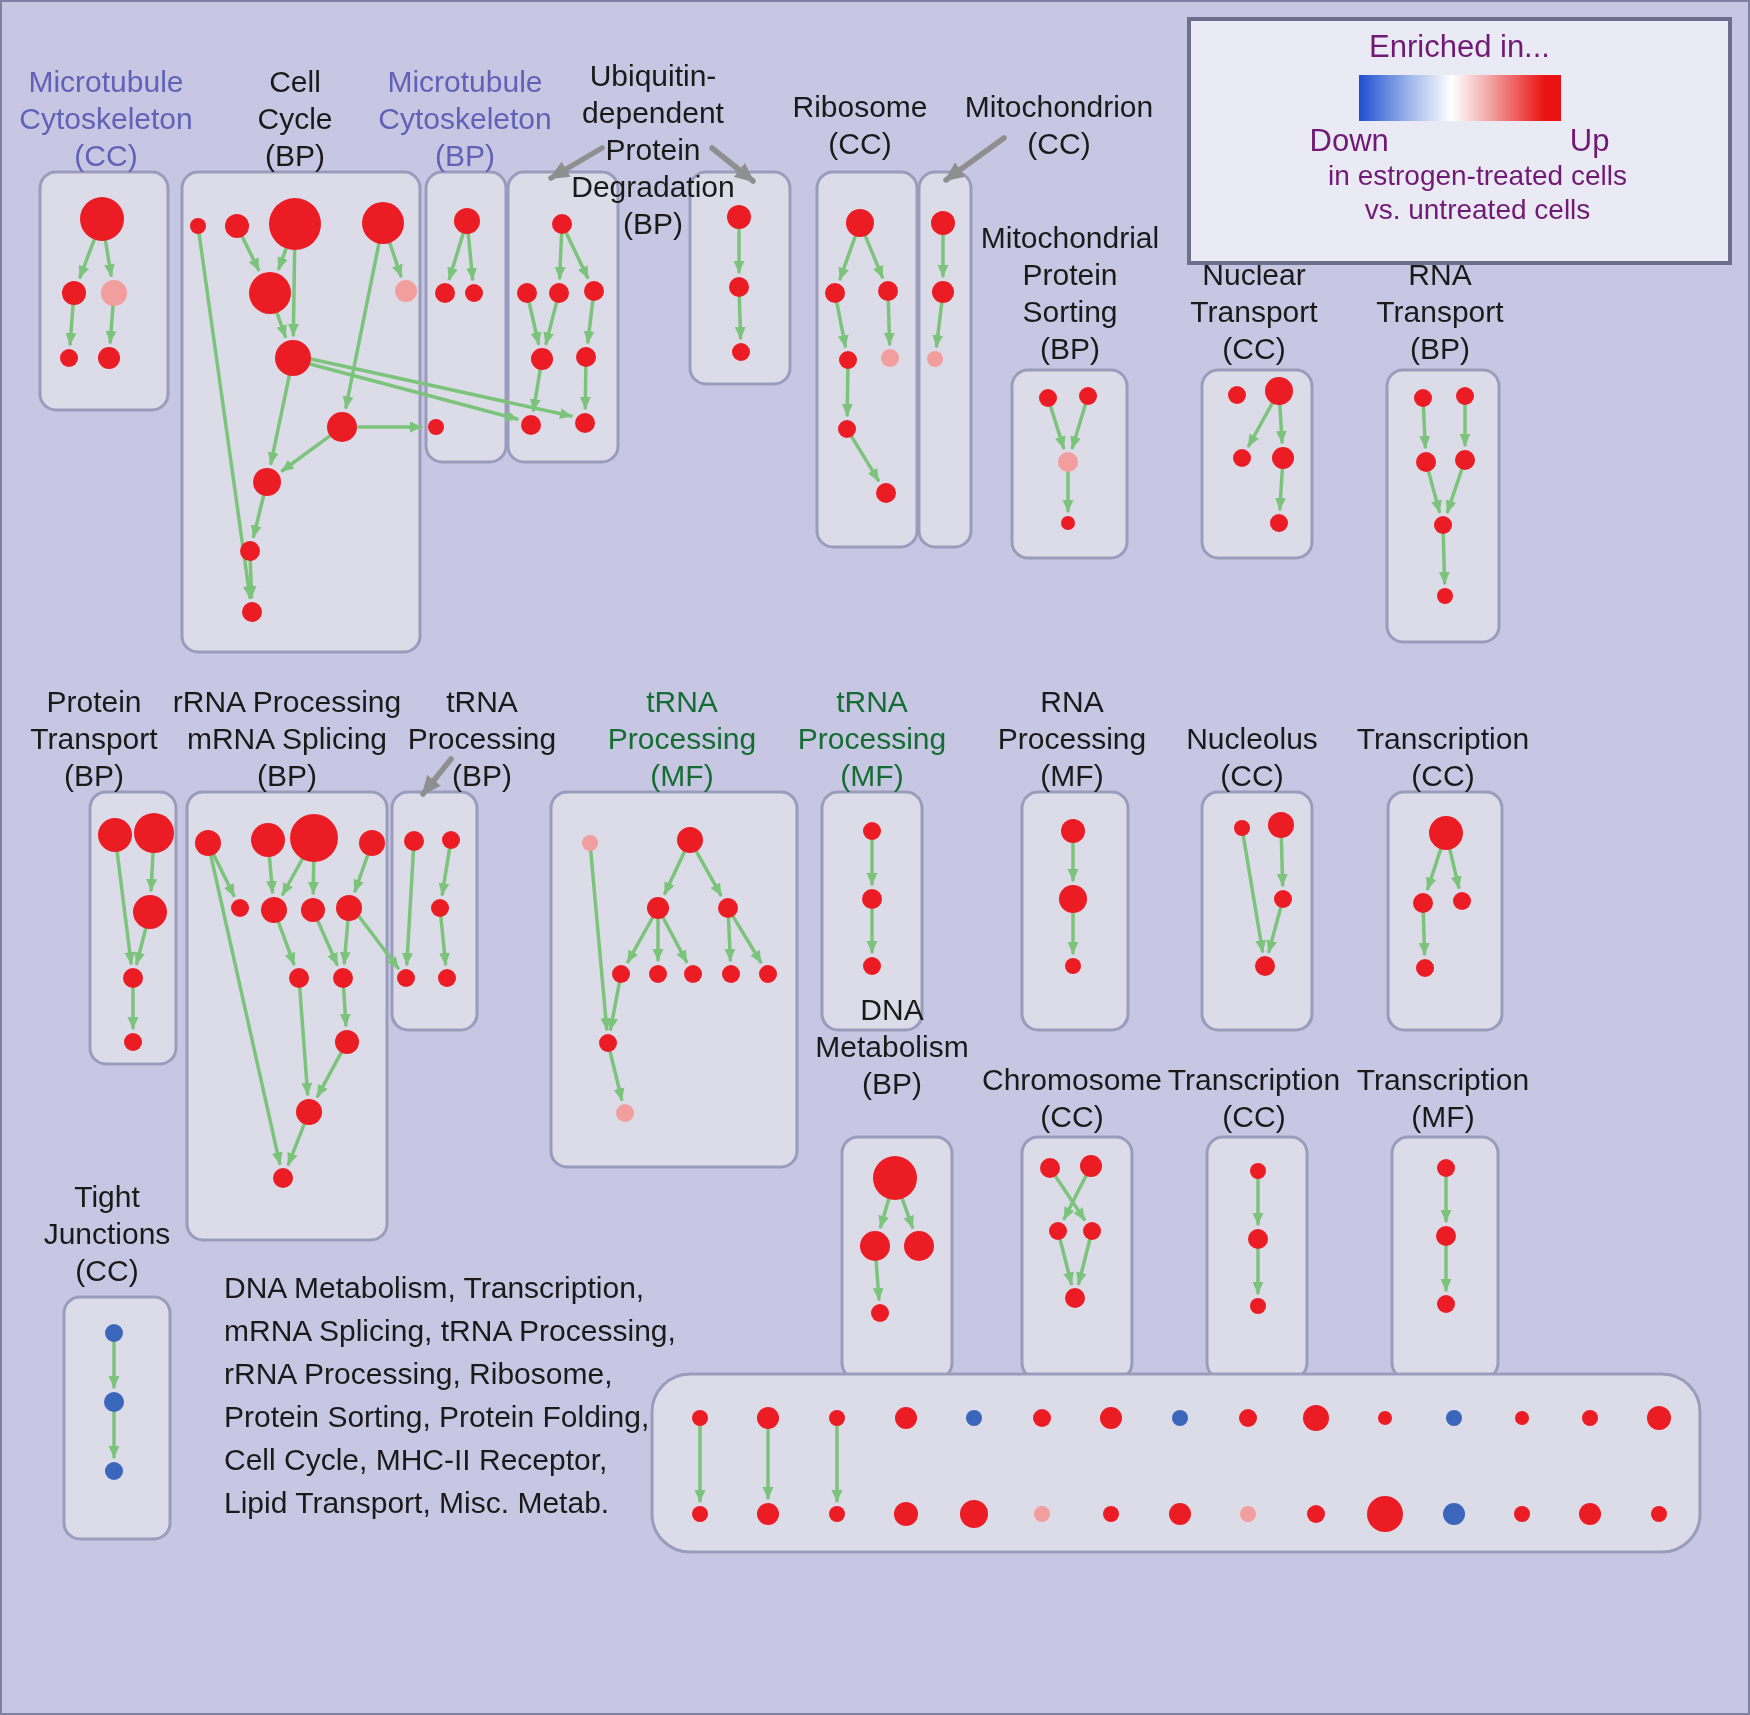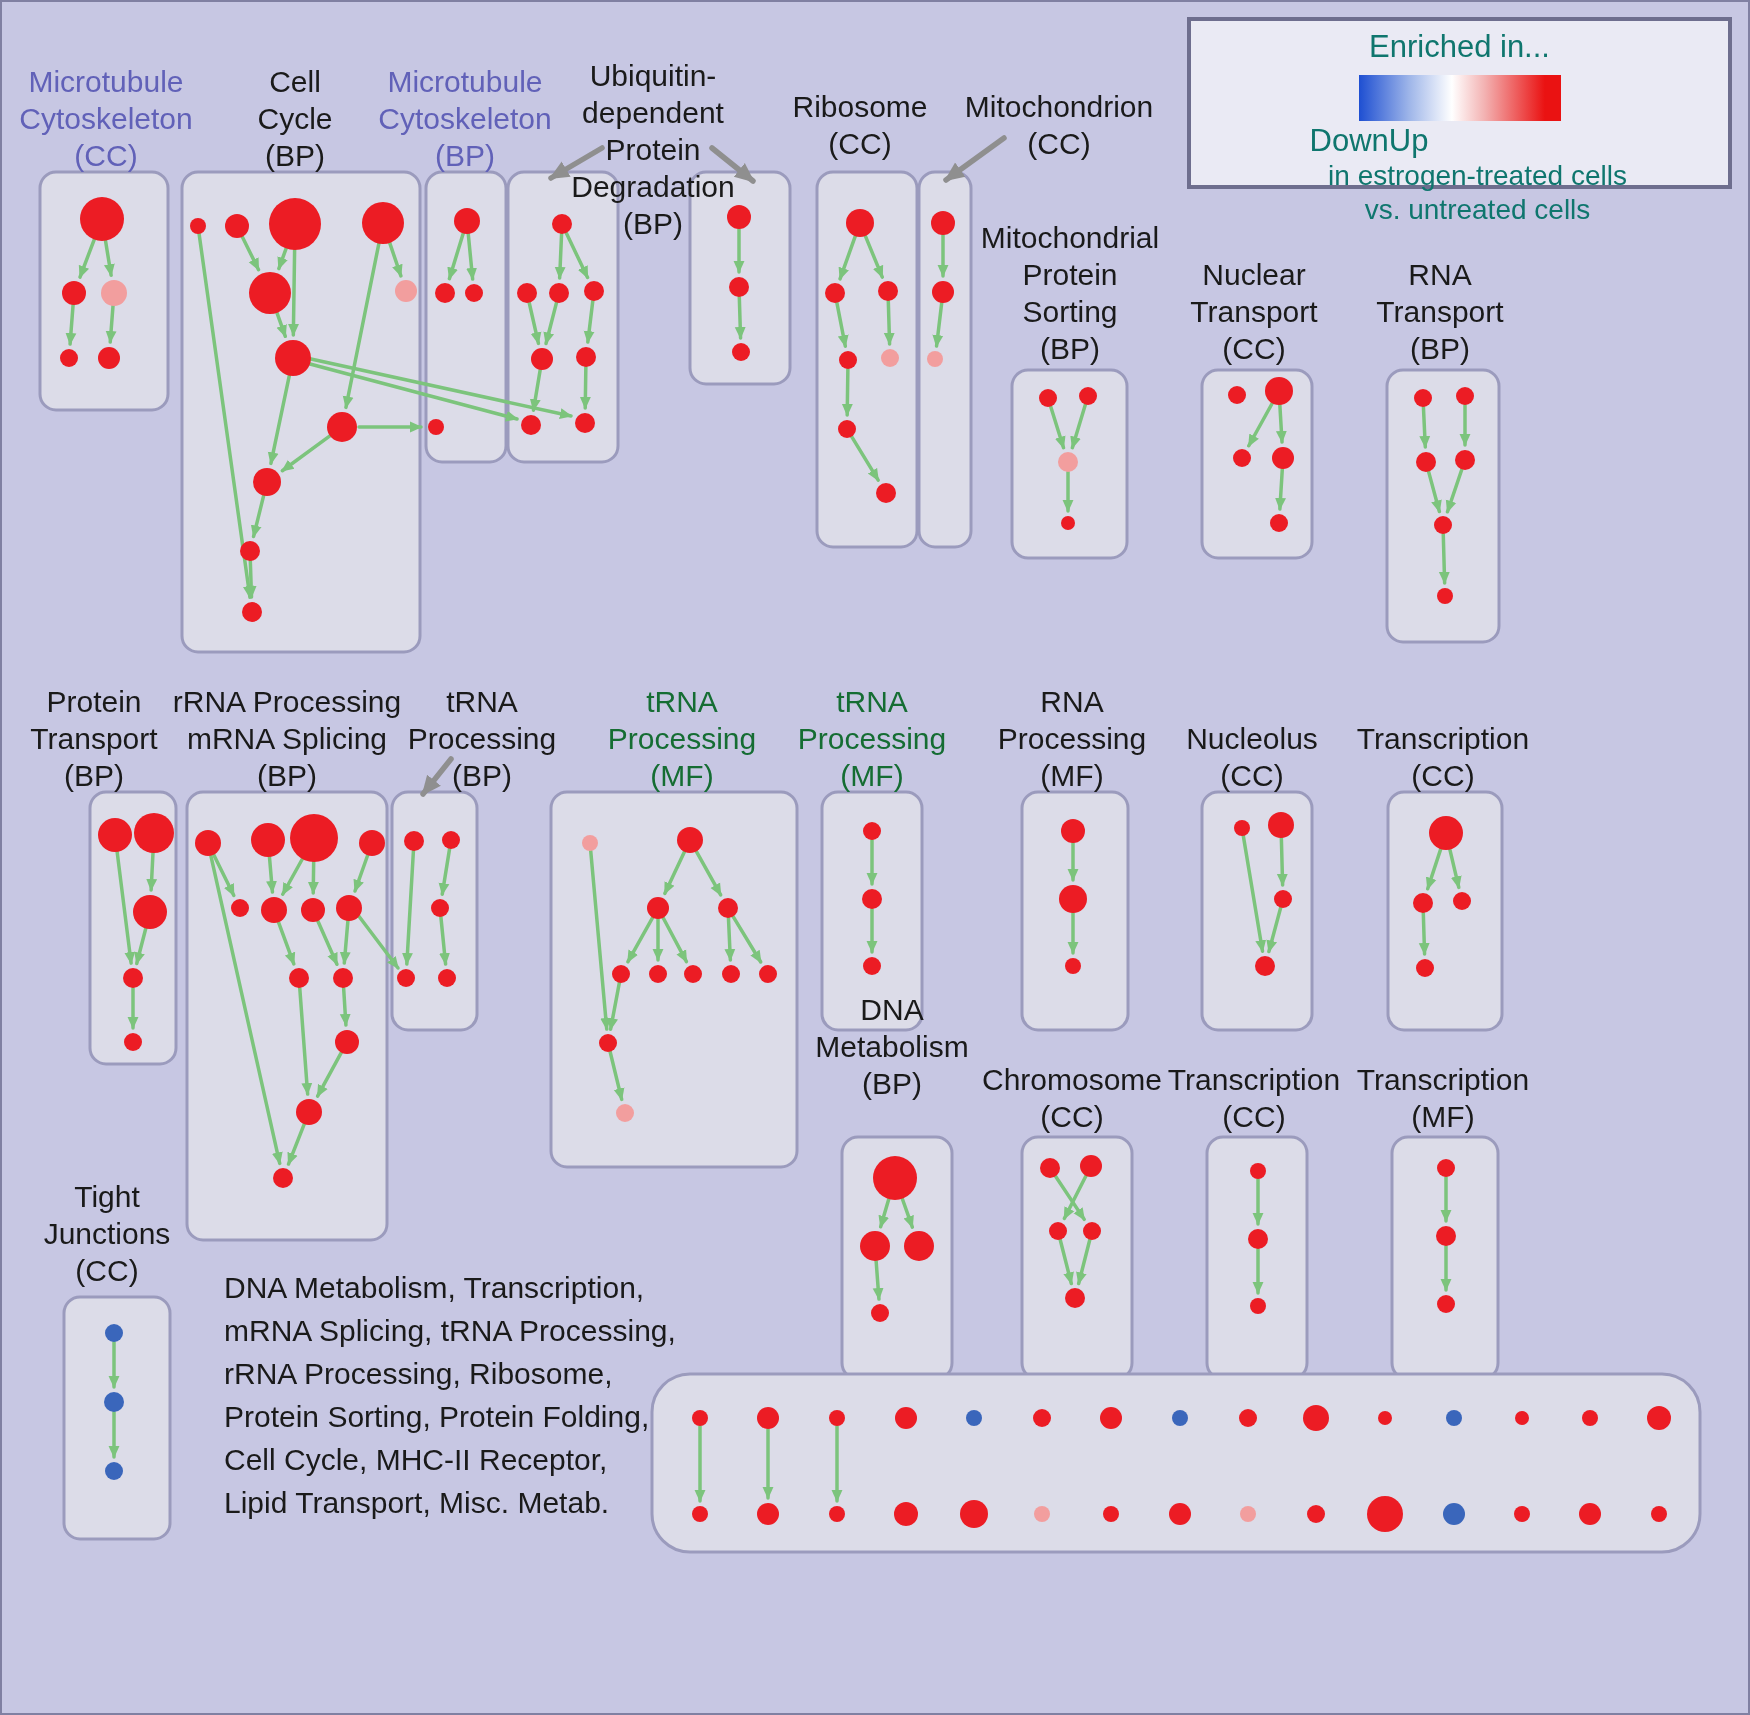--- a/index.html
+++ b/index.html
@@ -4,27 +4,27 @@
 <style>
   html,body{margin:0;padding:0;}
   #figure-root{
     position:relative;width:1750px;height:1715px;overflow:hidden;
     box-sizing:border-box;border:2px solid #8080a2;
     font-family:"Liberation Sans",sans-serif;
   }
   #diagram-svg{position:absolute;left:0;top:0;}
   #diagram-svg text{font-family:"Liberation Sans",sans-serif;}
   .legend{
-    position:absolute;left:1185px;top:15px;width:545px;height:172px;
+    position:absolute;left:1185px;top:15px;width:545px;height:248px;
     background:#eaeaf4;border:4px solid #6e6e8e;box-sizing:border-box;
-    color:#0f766e;
+    color:#701a75;
   }
   .legend-title{text-align:center;font-size:31px;margin-top:8px;}
   .legend-gradient{width:202px;height:46px;margin:10px auto 2px auto;}
-  .legend-row{display:flex;justify-content:flex-start;width:300px;margin:0 auto;font-size:31px;}
+  .legend-row{display:flex;justify-content:space-between;width:300px;margin:0 auto;font-size:31px;}
   .legend-sub{text-align:center;font-size:28px;line-height:34px;padding-left:36px;}
 </style>
 </head>
 <body>
 
 <div id="figure-root" style="background: rgb(199, 199, 227);">
 
   <svg id="diagram-svg" width="1750" height="1715" viewBox="0 0 1750 1715">
     <defs>
       <marker id="ah-green" viewBox="0 0 10 10" refX="8.5" refY="5" markerWidth="13" markerHeight="13" markerUnits="userSpaceOnUse" orient="auto">

